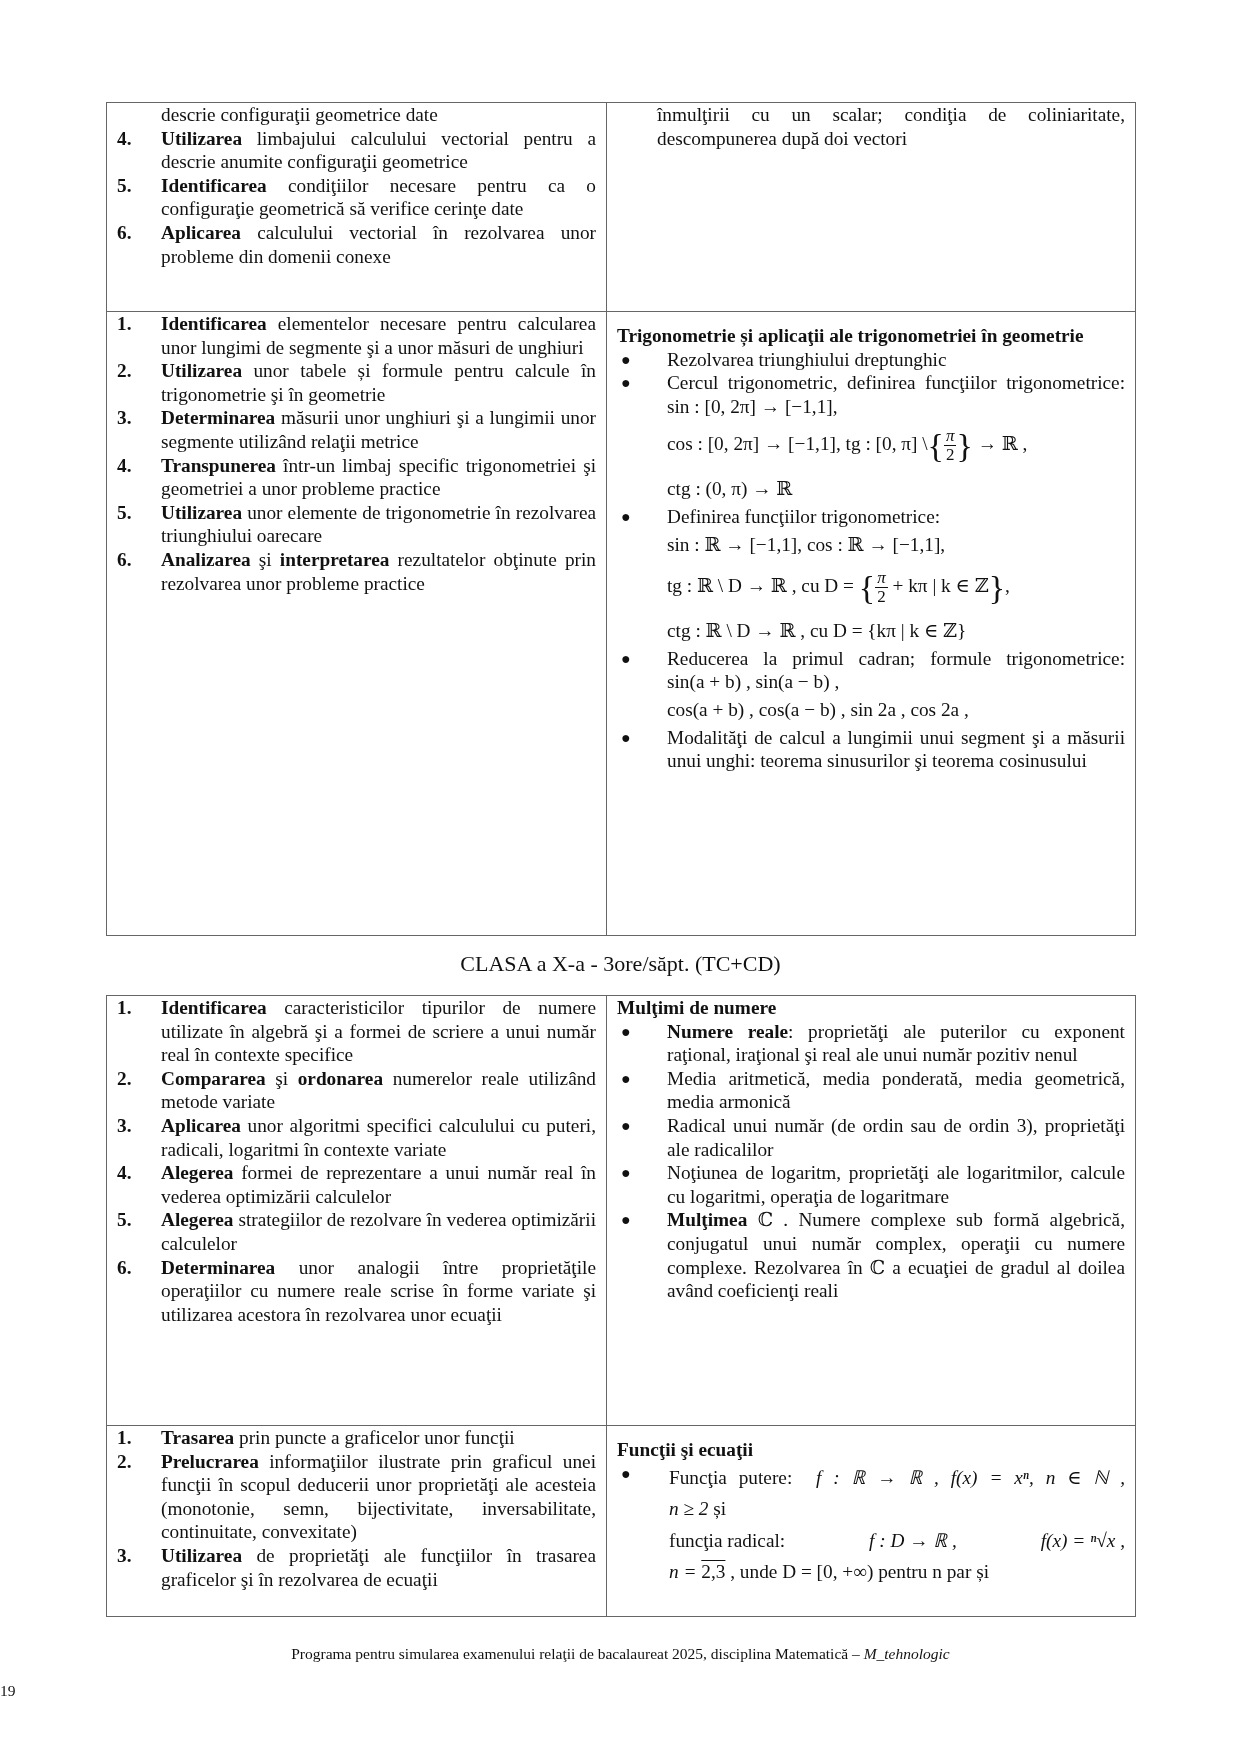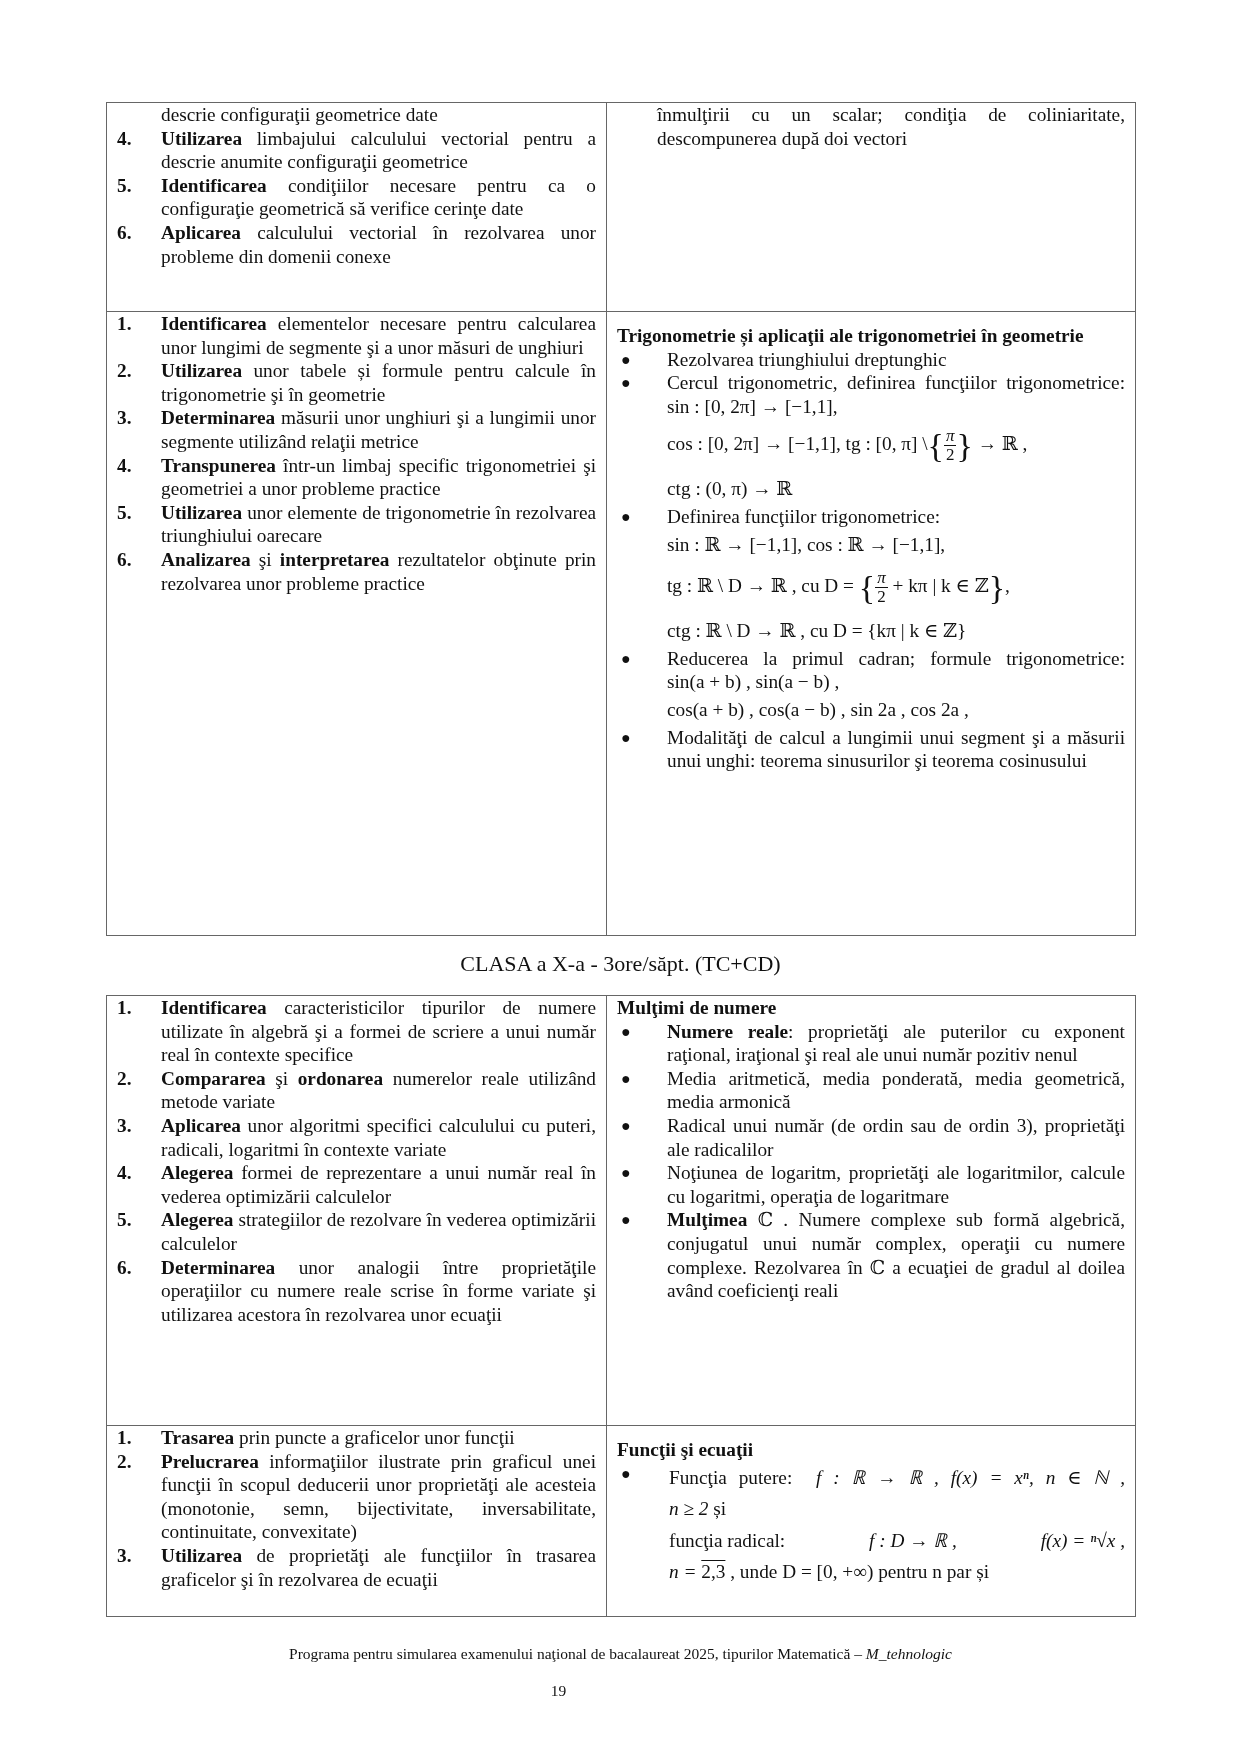--- a/index.html
+++ b/index.html
@@ -27,21 +27,21 @@
   .frac .n { display:block; border-bottom:1px solid #111; padding:0 2px; font-style:italic; }
   .frac .d { display:block; padding:0 2px; }
   .brace { font-size:34px; vertical-align:middle; font-weight:lighter; }
   .it { font-style:italic; }
   .ov { text-decoration:overline; }
   h2.class-title { position:absolute; top:950px; left:106px; width:1029px; margin:0; text-align:center;
                    font-size:22px; font-weight:normal; line-height:28px; }
   th.hdr { font-weight:bold; text-align:center; padding:0 10px; line-height:22px; }
   .footer { position:absolute; top:1644px; left:106px; width:1029px; text-align:center; font-size:15.5px; line-height:20px; }
   .footer .em { font-style:italic; font-weight:normal; }
-  .pagenum { position:absolute; top:1679px; left:0; width:1117px; text-align:center; font-size:15.5px; }
+  .pagenum { position:absolute; top:1679px; left:0; width:1117px; text-align:left; font-size:15.5px; }
   .pad-top { padding-top:12px !important; }
 </style>
 </head>
 <body>
 
 <table class="syl" id="t1">
   <colgroup>
       <col class="c1">
       <col class="c2">
     </colgroup>
@@ -151,15 +151,15 @@
               </span>
           <span class="mline"><span class="math it">n = </span><span class="math ov">2,3</span><span class="math"> ,  unde  D = [0, +∞)  pentru  n  par  și</span></span>
         </li>
       </ul>
     </td>
   </tr>
 </tbody>
   </table>
 
 <div class="footer">
-  <span>Programa pentru simularea examenului naţional de bacalaureat 2025, tipurilor Matematică – </span><span class="em">M_tehnologic</span>
+  <span>Programa pentru simularea examenului relaţii de bacalaureat 2025, disciplina Matematică – </span><span class="em">M_tehnologic</span>
 </div>
 <div class="pagenum">19</div>
 
 </body></html>

